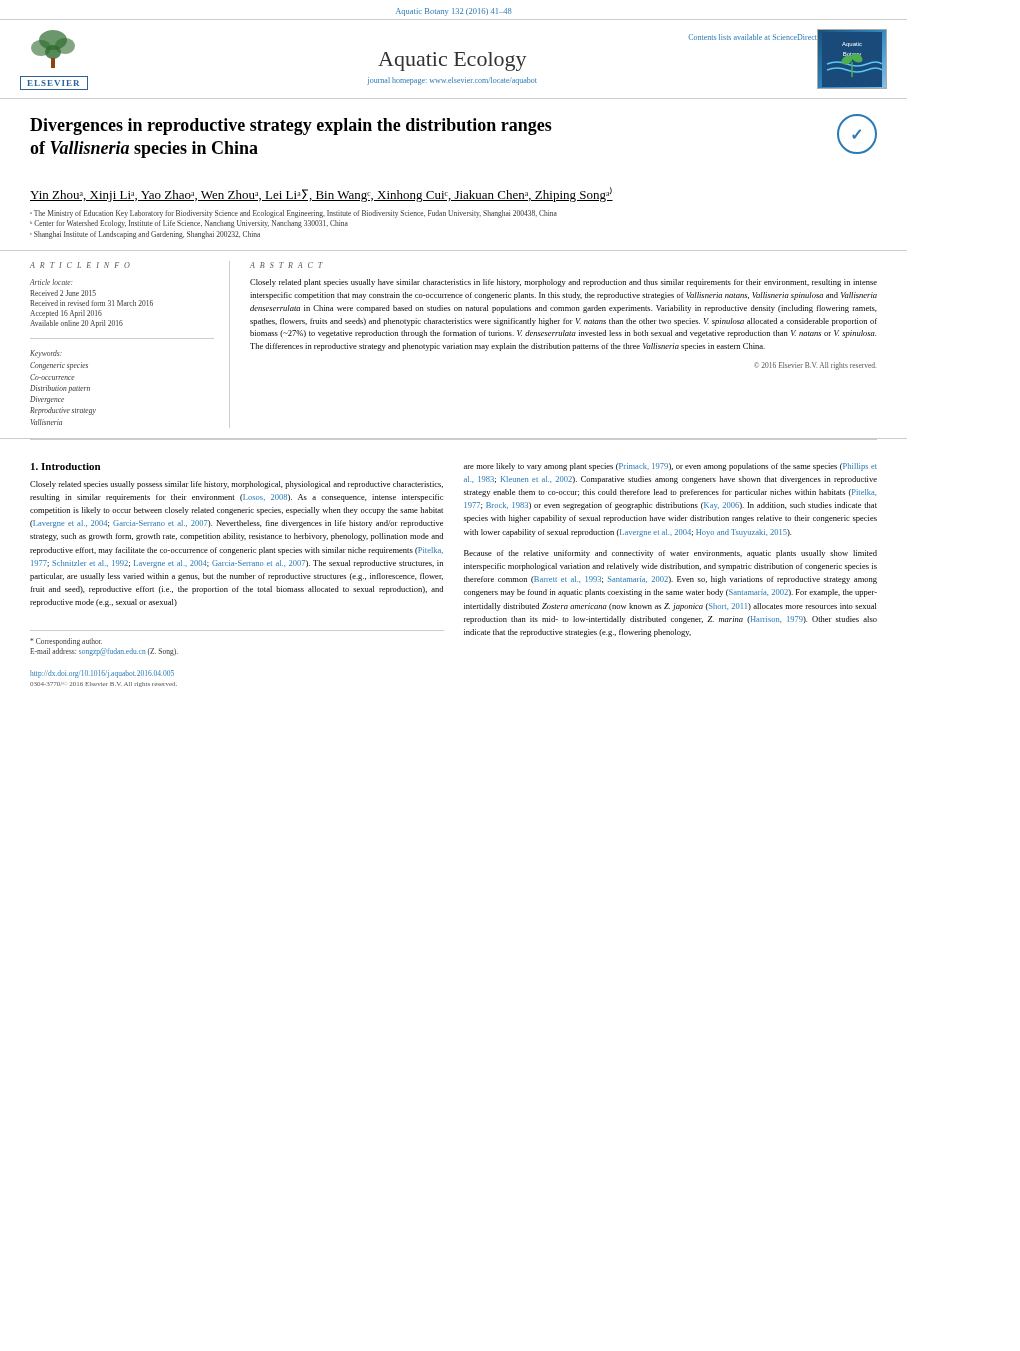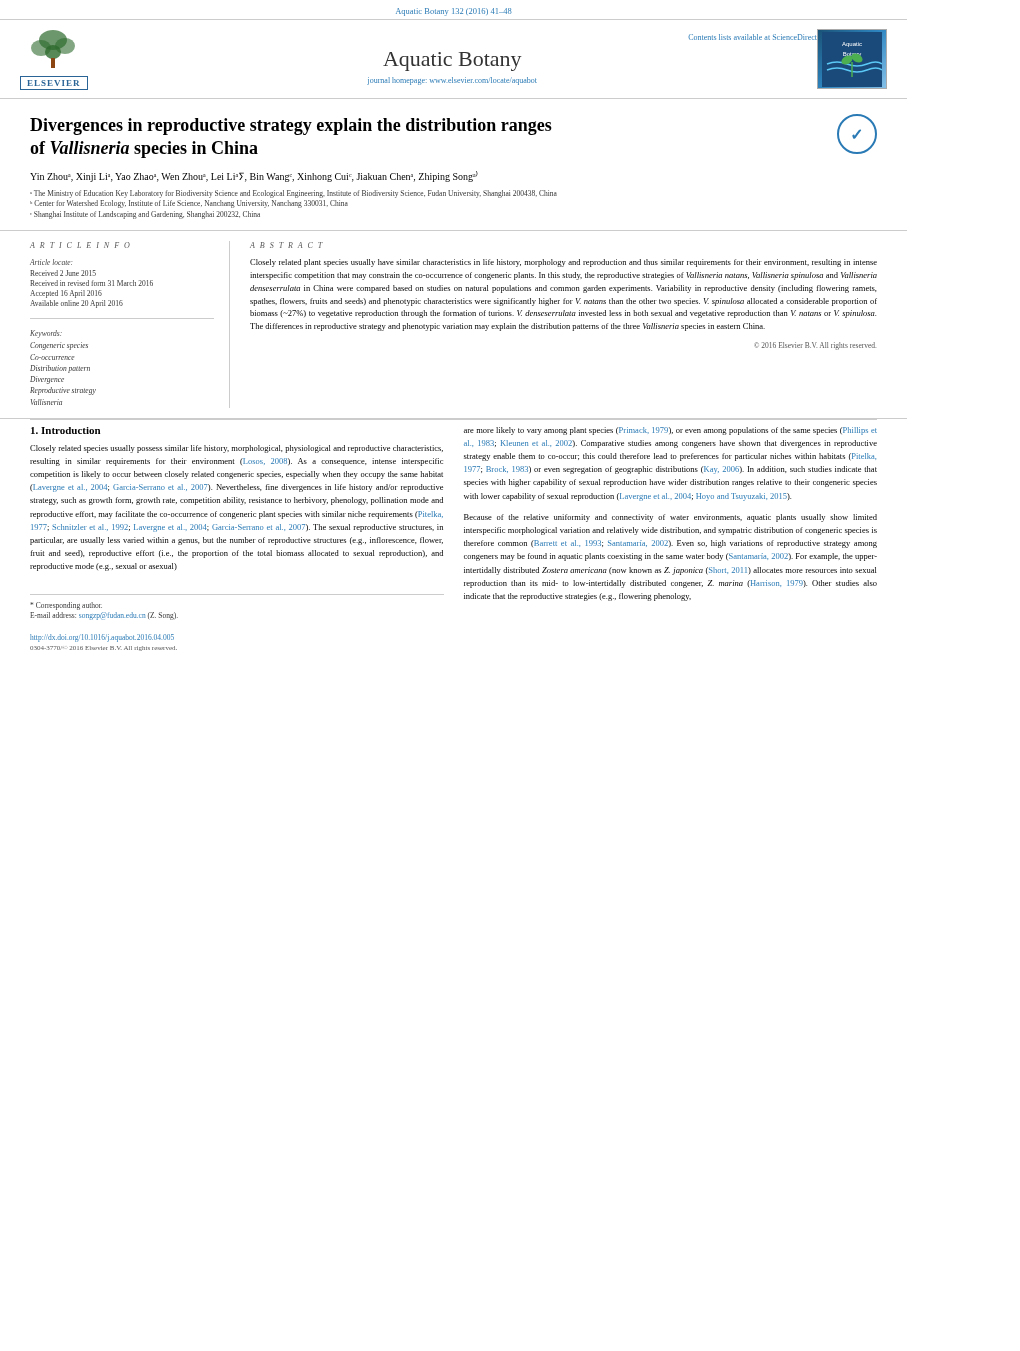--- a/index.html
+++ b/index.html
@@ -110,23 +110,24 @@
       display: flex;
       align-items: center;
       justify-content: center;
       color: #2a7ab5;
       font-size: 16px;
       font-weight: bold;
       margin-left: 10px;
       flex-shrink: 0;
     }
     .authors {
-      font-size: 10px;
-      margin-top: 8px;
-      color: #000;
+      font-size: 13px;
+      margin-top: 24px;
+      color: #000;
+      text-decoration: underline;
     }
     .affiliations {
       font-size: 7.5px;
       margin-top: 6px;
       color: #333;
       line-height: 1.4;
     }
     
     .two-col-section {
       display: flex;
@@ -187,21 +188,21 @@
       font-style: italic;
     }
     .copyright {
       font-size: 7.5px;
       color: #555;
       text-align: right;
       margin-top: 8px;
     }
     
     .body-section {
-      padding: 4px 30px;
+      padding: 20px 30px;
       display: flex;
       gap: 20px;
     }
     .body-left {
       flex: 1;
     }
     .body-right {
       flex: 1;
     }
     .section-heading {
@@ -279,21 +280,21 @@
         <rect x="30" y="30" width="4" height="10" fill="#8B4513"></rect>
       </svg>
       <div class="elsevier-logo-box">ELSEVIER</div>
     </div>
 
     <div class="journal-center">
       <div class="contents-link">
         <span>Contents lists available at</span>
         <span style="color:#2a7ab5;">ScienceDirect</span>
       </div>
-      <div class="journal-title-main">Aquatic Botany</div>
+      <div class="journal-title-main">Aquatic Ecology</div>
       <div class="journal-homepage">
         <span>journal homepage:</span>
         <span style="color:#2a7ab5;">www.elsevier.com/locate/aquabot</span>
       </div>
     </div>
 
     <div class="journal-logo-right">
       <svg width="60" height="55" viewBox="0 0 60 55">
         <rect width="60" height="55" fill="#1a4a7a"></rect>
         <text x="30" y="14" text-anchor="middle" fill="white" font-size="6" font-family="sans-serif">Aquatic</text>

